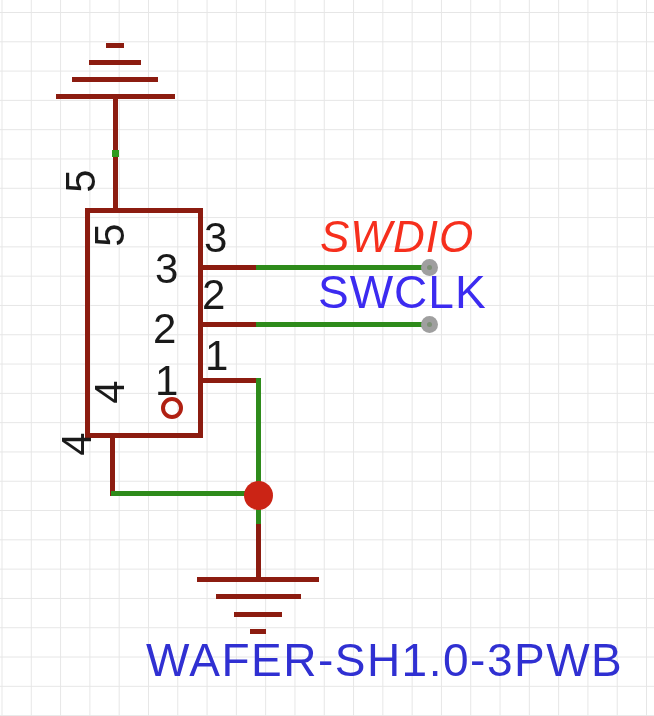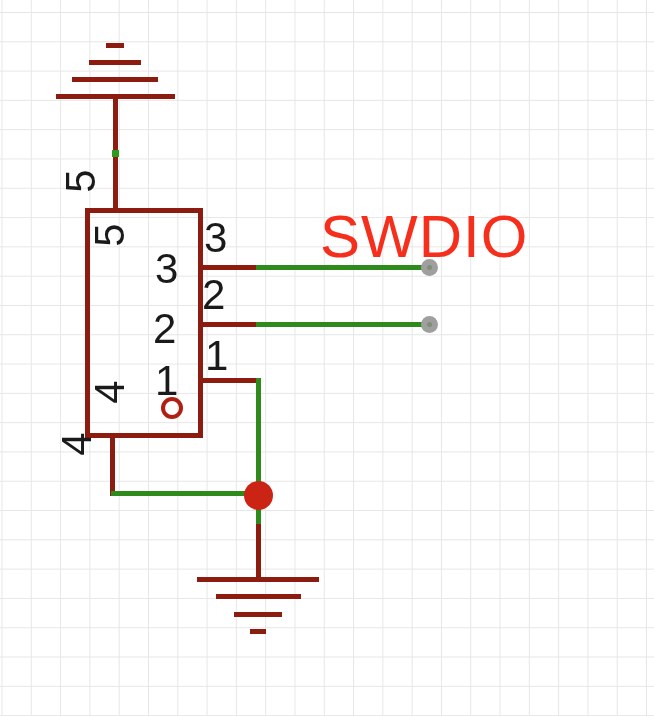--- a/index.html
+++ b/index.html
@@ -47,22 +47,22 @@
     position:absolute;width:40px;height:40px;display:flex;
     align-items:center;justify-content:center;
     font-size:42px;line-height:40px;color:#1a1a1a;
     transform:rotate(-90deg);
   }
   .ref{
     position:absolute;left:142px;top:156px;font-size:46px;line-height:46px;
     color:#2c2cb4;white-space:nowrap;
   }
   .net-swdio{
-    position:absolute;left:320px;top:214px;font-size:60px;line-height:46px;
-    color:#f62f1d;letter-spacing:1px;white-space:nowrap;
+    position:absolute;left:320px;top:214px;font-size:44px;line-height:46px;
+    color:#f62f1d;letter-spacing:1px;white-space:nowrap;font-style:italic;
   }
   .net-swclk{
     position:absolute;left:318px;top:269px;font-size:46px;line-height:46px;
     color:#3c2bf0;letter-spacing:1px;white-space:nowrap;
   }
   .part{
     position:absolute;left:146px;top:637px;font-size:46px;line-height:46px;
     color:#3030d2;letter-spacing:1.5px;white-space:nowrap;
   }
 </style>
@@ -103,32 +103,34 @@
   <div class="endpoint" style="left:421px;top:259px;">
       <div class="dot"></div>
     </div>
   <div class="net-swdio">SWDIO</div>
 
   <div class="abs dr" style="left:200px;top:322px;width:58px;height:5px;"></div>
   <div class="abs gw" style="left:256px;top:322px;width:166px;height:5px;"></div>
   <div class="endpoint" style="left:421px;top:316px;">
       <div class="dot"></div>
     </div>
+  <div class="net-swclk">SWCLK</div>
 
   <div class="abs dr" style="left:200px;top:378px;width:61px;height:5px;"></div>
   <div class="abs gw" style="left:256px;top:378px;width:5px;height:122px;"></div>
 
   <div class="abs dr" style="left:110px;top:435px;width:5px;height:61px;"></div>
   <div class="abs gw" style="left:111px;top:491px;width:148px;height:5px;"></div>
 
   <div class="abs gw" style="left:256px;top:494px;width:5px;height:32px;"></div>
   <div class="junction"></div>
   <div class="abs dr" style="left:256px;top:524px;width:5px;height:56px;"></div>
 
   <div>
     <div class="abs dr" style="left:197px;top:577px;width:122px;height:5px;"></div>
     <div class="abs dr" style="left:216px;top:594px;width:85px;height:5px;"></div>
     <div class="abs dr" style="left:234px;top:612px;width:48px;height:5px;"></div>
     <div class="abs dr" style="left:250px;top:629px;width:16px;height:5px;"></div>
   </div>
 
+  <div class="part">WAFER-SH1.0-3PWB</div>
 
 </div>
 
 </body></html>

